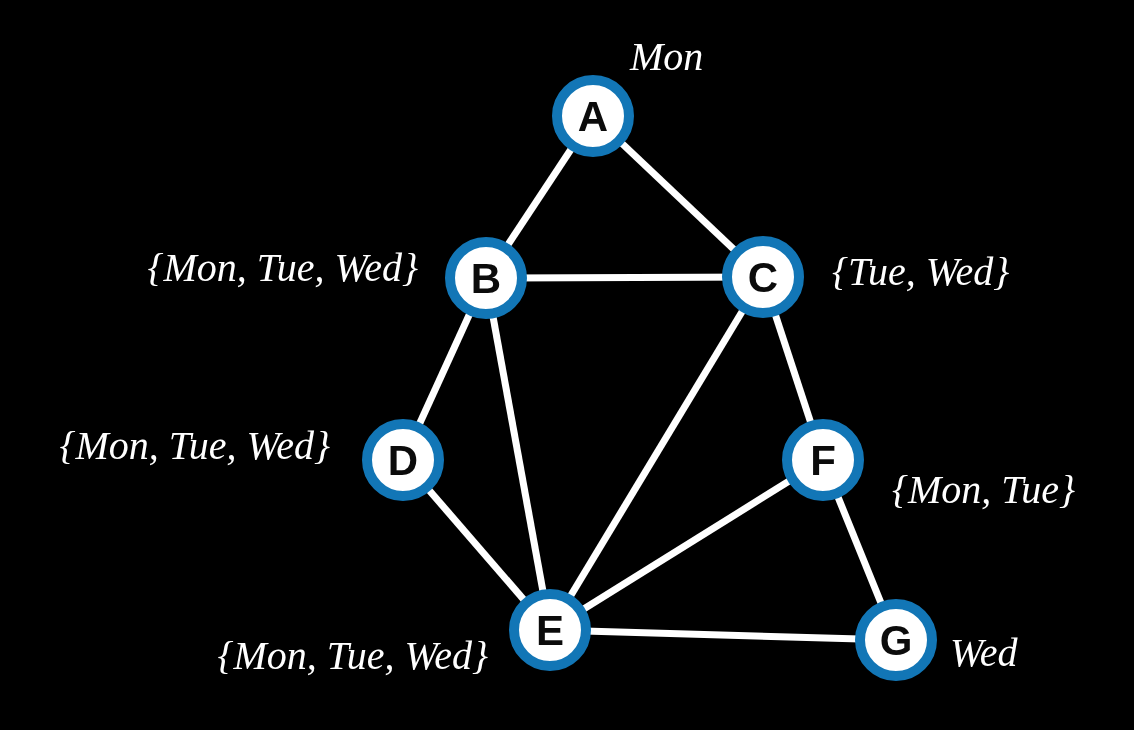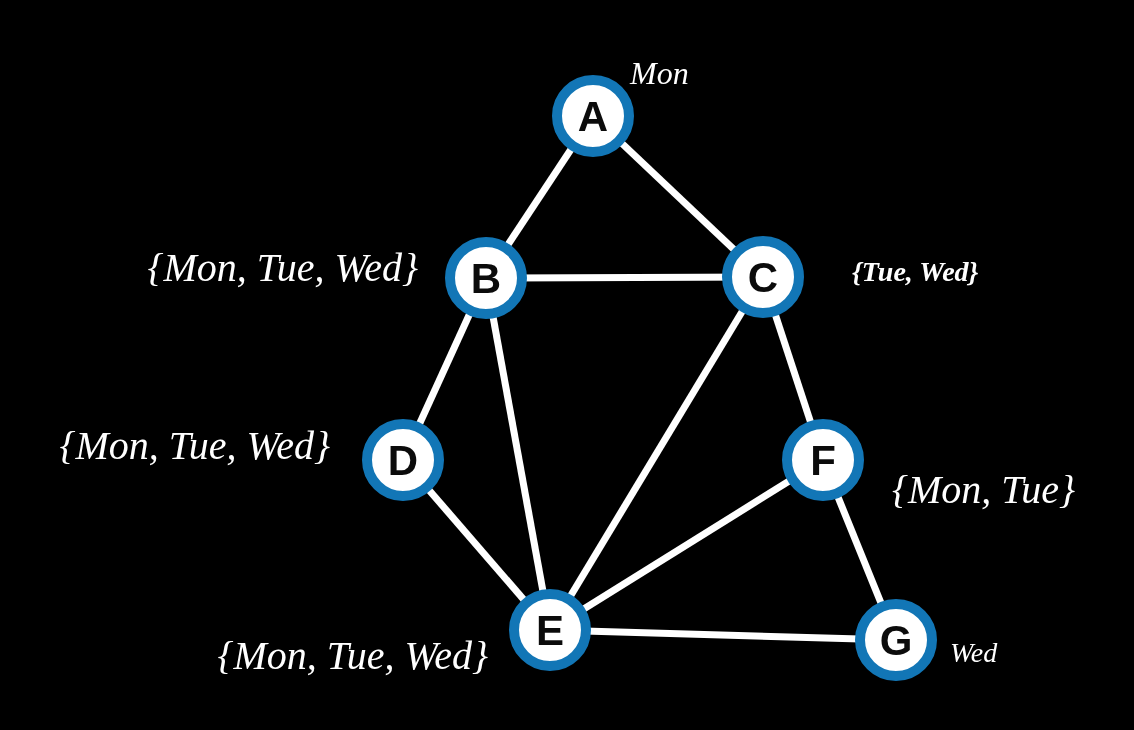--- a/index.html
+++ b/index.html
@@ -59,38 +59,38 @@
       <line x1="763" y1="277" x2="550" y2="630" stroke="#ffffff" stroke-width="7"></line>
       <line x1="763" y1="277" x2="823" y2="460" stroke="#ffffff" stroke-width="7"></line>
       <line x1="403" y1="460" x2="550" y2="630" stroke="#ffffff" stroke-width="7"></line>
       <line x1="550" y1="630" x2="823" y2="460" stroke="#ffffff" stroke-width="7"></line>
       <line x1="550" y1="630" x2="896" y2="640" stroke="#ffffff" stroke-width="7"></line>
       <line x1="823" y1="460" x2="896" y2="640" stroke="#ffffff" stroke-width="7"></line>
     </svg>
 <div class="node" style="left: 593px; top: 116px; width: 82px; height: 82px; background: rgb(255, 255, 255); border: 10px solid rgb(18, 118, 182);">
       <span class="node-letter" style="font-size: 42px; color: rgb(11, 11, 11);">A</span>
     </div>
-    <div class="domain-label" style="font-size: 32px; color: rgb(255, 255, 255); top: 57px; left: 630px; transform: translateY(-50%); margin-top: 16px;">Mon</div>
+    <div class="domain-label" style="font-size: 40px; color: rgb(255, 255, 255); top: 57px; left: 630px; transform: translateY(-50%);">Mon</div>
     <div class="node" style="left: 486px; top: 278px; width: 82px; height: 82px; background: rgb(255, 255, 255); border: 10px solid rgb(18, 118, 182);">
       <span class="node-letter" style="font-size: 42px; color: rgb(11, 11, 11);">B</span>
     </div>
     <div class="domain-label" style="font-size: 40px; color: rgb(255, 255, 255); top: 268px; right: 716px; transform: translateY(-50%);">{Mon, Tue, Wed}</div>
     <div class="node" style="left: 763px; top: 277px; width: 82px; height: 82px; background: rgb(255, 255, 255); border: 10px solid rgb(18, 118, 182);">
       <span class="node-letter" style="font-size: 42px; color: rgb(11, 11, 11);">C</span>
     </div>
-    <div class="domain-label" style="font-size: 28px; color: rgb(255, 255, 255); top: 272px; left: 852px; transform: translateY(-50%); font-weight: bold;">{Tue, Wed}</div>
+    <div class="domain-label" style="font-size: 40px; color: rgb(255, 255, 255); top: 272px; left: 832px; transform: translateY(-50%);">{Tue, Wed}</div>
     <div class="node" style="left: 403px; top: 460px; width: 82px; height: 82px; background: rgb(255, 255, 255); border: 10px solid rgb(18, 118, 182);">
       <span class="node-letter" style="font-size: 42px; color: rgb(11, 11, 11);">D</span>
     </div>
     <div class="domain-label" style="font-size: 40px; color: rgb(255, 255, 255); top: 446px; right: 804px; transform: translateY(-50%);">{Mon, Tue, Wed}</div>
     <div class="node" style="left: 550px; top: 630px; width: 82px; height: 82px; background: rgb(255, 255, 255); border: 10px solid rgb(18, 118, 182);">
       <span class="node-letter" style="font-size: 42px; color: rgb(11, 11, 11);">E</span>
     </div>
     <div class="domain-label" style="font-size: 40px; color: rgb(255, 255, 255); top: 656px; right: 646px; transform: translateY(-50%);">{Mon, Tue, Wed}</div>
     <div class="node" style="left: 823px; top: 460px; width: 82px; height: 82px; background: rgb(255, 255, 255); border: 10px solid rgb(18, 118, 182);">
       <span class="node-letter" style="font-size: 42px; color: rgb(11, 11, 11);">F</span>
     </div>
     <div class="domain-label" style="font-size: 40px; color: rgb(255, 255, 255); top: 458px; left: 892px; transform: translateY(-50%); margin-top: 32px;">{Mon, Tue}</div>
     <div class="node" style="left: 896px; top: 640px; width: 82px; height: 82px; background: rgb(255, 255, 255); border: 10px solid rgb(18, 118, 182);">
       <span class="node-letter" style="font-size: 42px; color: rgb(11, 11, 11);">G</span>
     </div>
-    <div class="domain-label" style="font-size: 28px; color: rgb(255, 255, 255); top: 653px; left: 950px; transform: translateY(-50%);">Wed</div>
+    <div class="domain-label" style="font-size: 40px; color: rgb(255, 255, 255); top: 653px; left: 950px; transform: translateY(-50%);">Wed</div>
   </div>
 
 </body></html>

